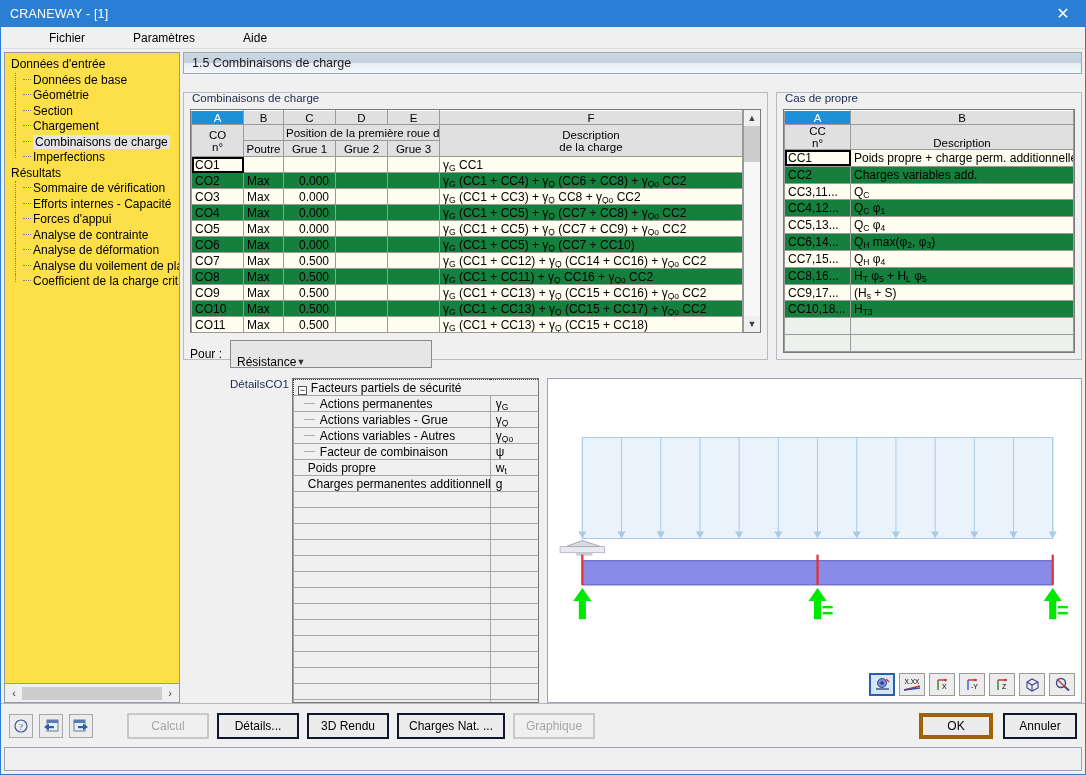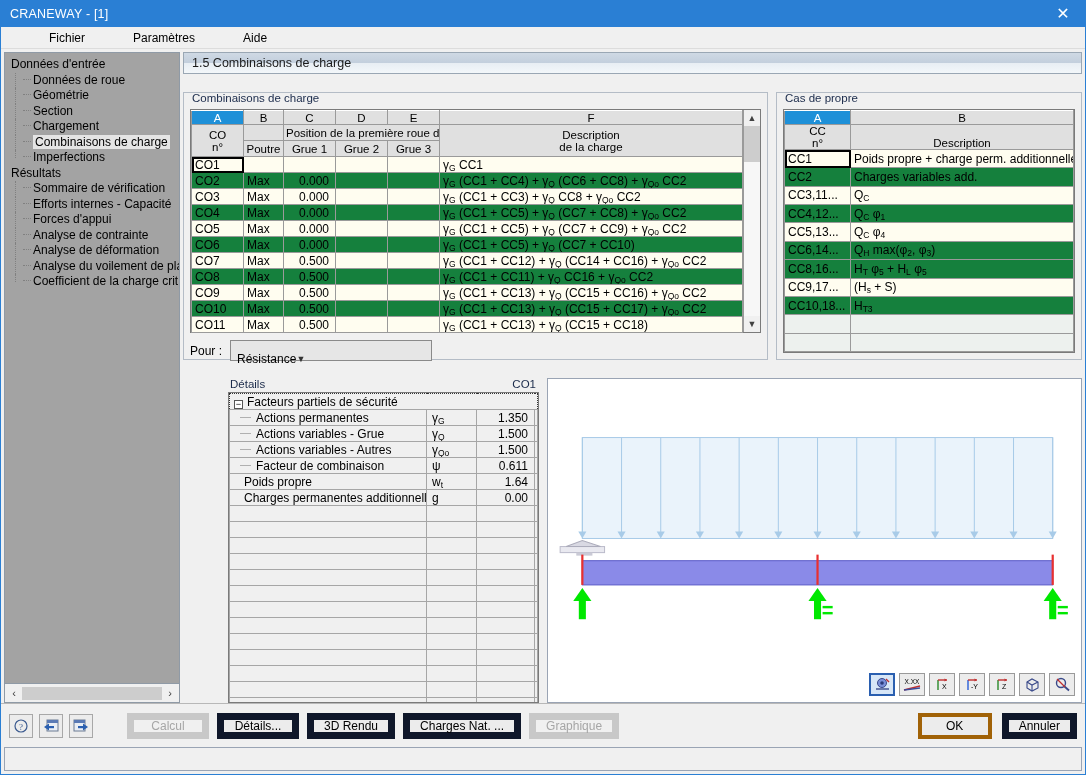--- a/index.html
+++ b/index.html
@@ -37,21 +37,21 @@
     border-bottom:1px solid #dcdcdc;
   }
   .menubar .mi { padding:2px 8px; font-size:12px; cursor:pointer;margin-left:32px; }
   
   .bodyrow { flex:1 1 auto; display:flex; min-height:0; padding:3px 3px 0 3px; gap:3px; }
   
   .sidebar {
     width:176px; flex:0 0 176px; display:flex; flex-direction:column;
   }
   .tree {
-    flex:1 1 auto; background:#a3a3a3; border:1px solid #8f9aa6;
+    flex:1 1 auto; background:#fde047; border:1px solid #8f9aa6;
     border-right:1px solid #8f9aa6;
     padding:4px 2px 2px 4px; overflow:hidden; position:relative;
     font-size:12px; line-height:15.5px;
   }
   .tree .root { padding-left:2px; white-space:nowrap; }
   .tree .child { padding-left:14px; white-space:nowrap; position:relative; }
   .tree .child:before {
     content:""; position:absolute; left:6px; top:0; bottom:0;
     border-left:1px dotted #808080;
   }
@@ -112,28 +112,28 @@
   .vscroll .vb { height:16px; width:100%; display:flex; align-items:center; justify-content:center;
     font-size:9px; color:#404040; cursor:pointer; }
   .vscroll .vtrack { flex:1 1 auto; width:100%; background:#f7f7f7; position:relative; }
   .vscroll .vthumb { position:absolute; left:0; right:0; top:0; height:36px; background:#cdcdcd; }
   sub { font-size:8.5px; vertical-align:baseline; position:relative; top:2px; }
   .g { font-style:normal; }
   
   .pourrow { display:flex; align-items:center; gap:8px; margin-top:7px; flex:0 0 auto; }
   .pourrow .lbl { font-size:12px; }
   .combo {
-    width:202px; height:21px; background:#e6e6e6; border:1px solid #8a8a8a;
+    width:202px; height:28px; background:#e6e6e6; border:1px solid #8a8a8a;
     display:flex; align-items:center; justify-content:flex-start;
     padding:16px 2px 0 6px; font-size:12px; cursor:pointer;
   }
   .combo .caret { font-size:9px; color:#333; padding-right:4px; }
   
   .botrow { flex:1 1 auto; display:flex; gap:8px; min-height:0; }
-  .detpanel { flex:0 0 356px; display:flex; flex-direction:column; min-width:0;padding-left:45px; }
+  .detpanel { flex:0 0 356px; display:flex; flex-direction:row; min-width:0;padding-left:45px; }
   .dethead { display:flex; justify-content:space-between; font-size:11.5px; color:#1a2a4a; padding:0 3px 2px 2px; }
   .detgrid { border:1px solid #7a7a7a; background:#f0f0f0; flex:1 1 auto; overflow:hidden; }
   .dtab { border-collapse:collapse; table-layout:fixed; width:100%; font-size:12px; }
   .dtab td { border:1px solid #a6a6a6; height:16px; padding:0 4px; white-space:nowrap; overflow:hidden; background:#f0f0f0;}
   .dtab tr.grp td { background:#f0f0f0; border:1px dotted #333; }
   .dtab td.sym { padding-left:5px; }
   .dtab td.val { text-align:right; padding-right:6px; }
   .dtab td.unit { padding-left:5px; }
   .boxm { display:inline-block; width:9px; height:9px; border:1px solid #555; background:#fff;
     line-height:7px; text-align:center; font-size:9px; margin-right:4px; position:relative; top:1px; }
@@ -151,21 +151,21 @@
   
   .footer {
     flex:0 0 44px; display:flex; align-items:center; padding:0 8px; gap:0;
     border-top:1px solid #b8b8b8; background:#f0f0f0;
   }
   .iconbtn {
     width:24px; height:24px; border:1px solid #a8a8a8; background:#ececec;
     display:flex; align-items:center; justify-content:center; cursor:pointer; margin-right:6px;
   }
   .btn {
-    height:26px; min-width:82px; padding:0 10px; border:7px solid #0f172a; background:#ececec;
+    height:26px; min-width:82px; padding:0 10px; border:2px solid #0f172a; background:#ececec;
     font-size:12px; font-family:inherit; cursor:pointer; display:flex; align-items:center; justify-content:center;
   }
   .btn.disabled { color:#a6a6a6; background:#f0f0f0; border-color:#c8c8c8; cursor:default; }
   .btn.primary { border:4px solid #a16207; }
   .statusbar { flex:0 0 24px; border:1px solid #9aa4b4; margin:0 3px 3px 3px; background:#f0f0f0; }
 </style>
 </head>
 <body>
 
 <div class="win">
@@ -179,21 +179,21 @@
     <span class="mi">Fichier</span>
     <span class="mi">Paramètres</span>
     <span class="mi">Aide</span>
   </div>
 
   <div class="bodyrow">
 
     <div class="sidebar">
       <div class="tree" id="nav-tree">
           <div class="root">Données d'entrée</div>
-          <div class="child"><span class="dash"></span><span class="">Données de roue</span></div>
+          <div class="child"><span class="dash"></span><span class="">Données de base</span></div>
           <div class="child"><span class="dash"></span><span class="">Géométrie</span></div>
           <div class="child"><span class="dash"></span><span class="">Section</span></div>
           <div class="child"><span class="dash"></span><span class="">Chargement</span></div>
           <div class="child"><span class="dash"></span><span class="sel">Combinaisons de charge</span></div>
           <div class="child last"><span class="dash"></span><span class="">Imperfections</span></div>
           <div class="root">Résultats</div>
           <div class="child"><span class="dash"></span><span class="">Sommaire de vérification</span></div>
           <div class="child"><span class="dash"></span><span class="">Efforts internes - Capacité</span></div>
           <div class="child"><span class="dash"></span><span class="">Forces d'appui</span></div>
           <div class="child"><span class="dash"></span><span class="">Analyse de contrainte</span></div>
@@ -391,20 +391,24 @@
                     <td class="">CC4,12...</td>
                     <td>Q<sub>C</sub>&nbsp;φ<sub>1</sub></td>
                   </tr>
                   <tr class="odd">
                     <td class="">CC5,13...</td>
                     <td>Q<sub>C</sub>&nbsp;φ<sub>4</sub></td>
                   </tr>
                   <tr class="even">
                     <td class="">CC6,14...</td>
                     <td>Q<sub>H</sub>&nbsp;max(φ<sub>2</sub>,&nbsp;φ<sub>3</sub>)</td>
+                  </tr>
+                  <tr class="odd">
+                    <td class="">CC7,15...</td>
+                    <td>Q<sub>H</sub>&nbsp;φ<sub>4</sub></td>
                   </tr>
                   <tr class="even">
                     <td class="">CC8,16...</td>
                     <td>H<sub>T</sub>&nbsp;φ<sub>5</sub>&nbsp;+&nbsp;H<sub>L</sub>&nbsp;φ<sub>5</sub></td>
                   </tr>
                   <tr class="odd">
                     <td class="">CC9,17...</td>
                     <td>(H<sub>s</sub>&nbsp;+&nbsp;S)</td>
                   </tr>
                   <tr class="even">

